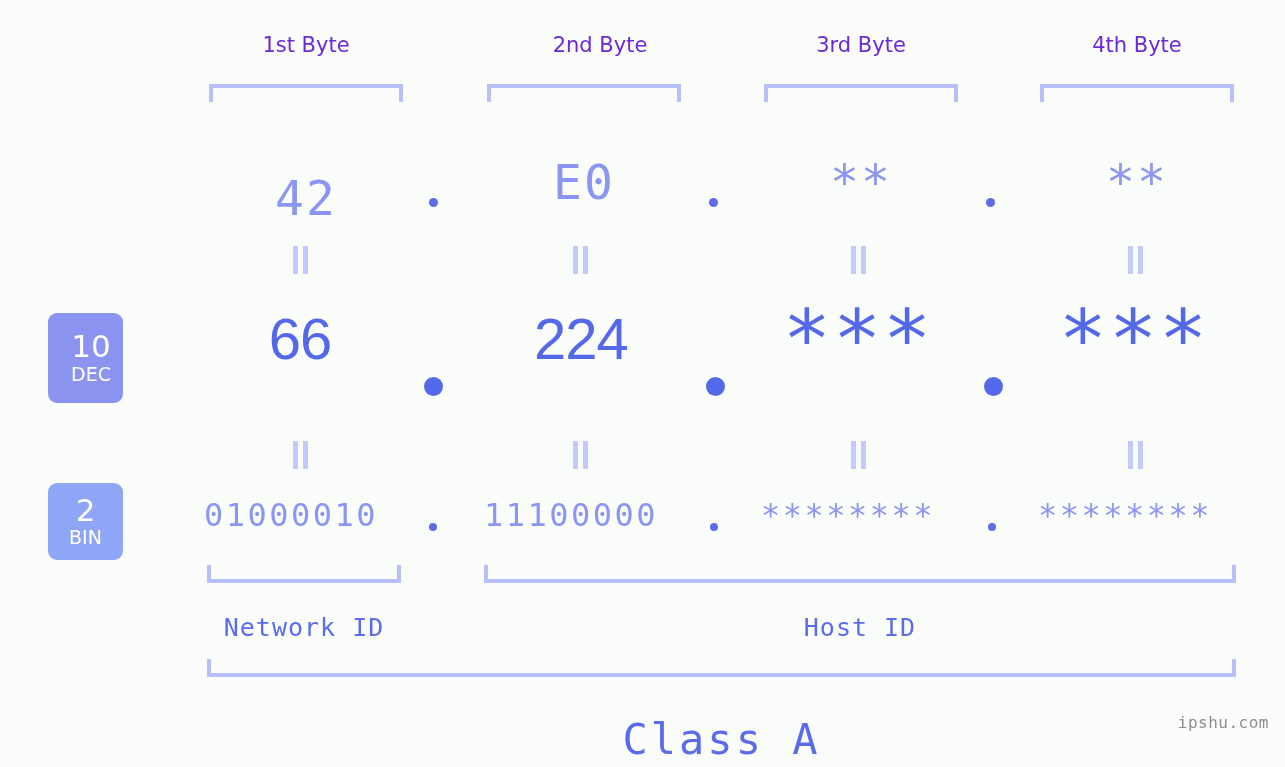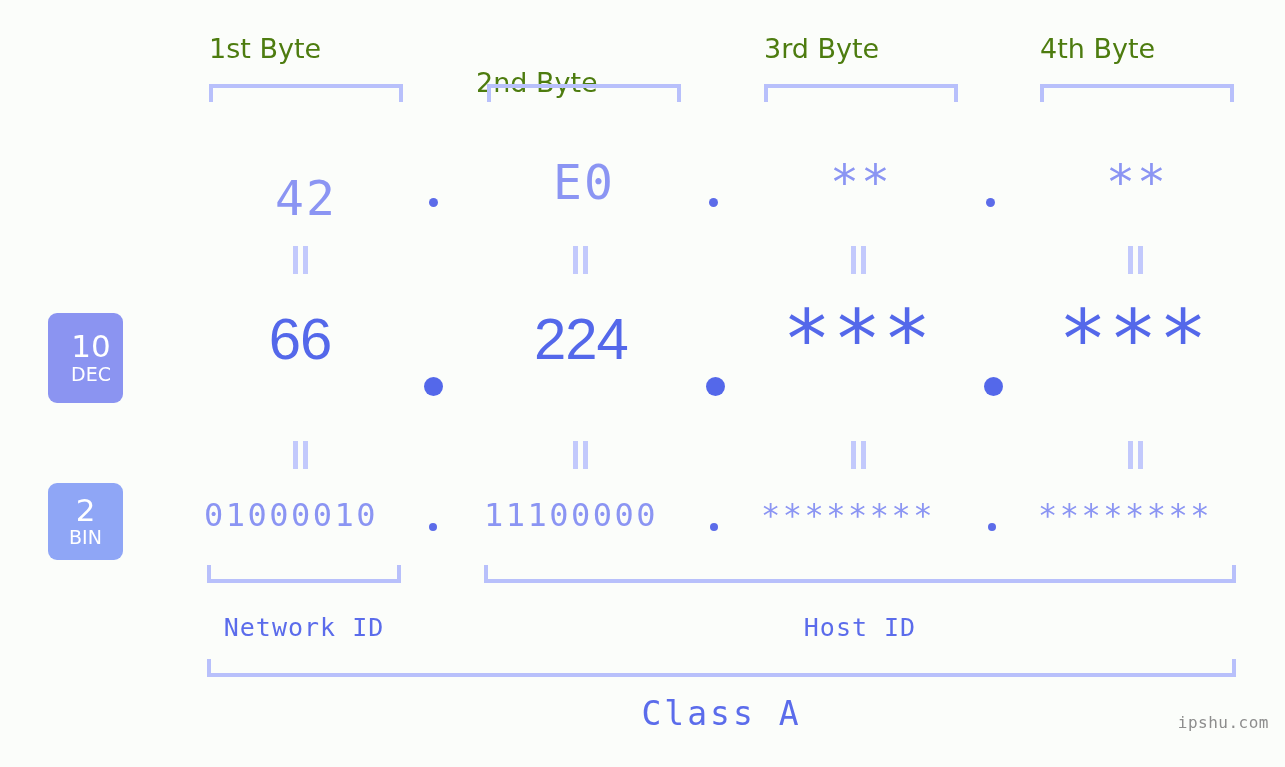--- a/index.html
+++ b/index.html
@@ -19,22 +19,23 @@
     position: relative;
     width: 1285px;
     height: 767px;
   }
 
   
   .byte-label {
     position: absolute;
     top: 33px;
     font-family: "DejaVu Sans", sans-serif;
-    font-size: 27px;
-    color: #4d7c0f;
+    font-size: 21px;
+    color: #6d28d9;
+    text-align: center;
     letter-spacing: 0px;
     white-space: nowrap;
     font-weight: 400;
   }
 
   
   .top-bracket {
     position: absolute;
     top: 84px;
     height: 18px;
@@ -180,26 +181,26 @@
     font-size: 25px;
     color: #5b6ceb;
     text-align: center;
     white-space: nowrap;
     letter-spacing: 1px;
   }
   #lbl-network { top: 613px; left: 207px;  width: 194px; }
   #lbl-host    { top: 613px; left: 484px;  width: 752px; }
   #lbl-class {
     position: absolute;
-    top: 694px;
+    top: 715px;
     left: 207px;
     width: 1029px;
     text-align: center;
     font-family: "DejaVu Sans Mono", monospace;
-    font-size: 33px;
+    font-size: 42px;
     color: #5b6ceb;
     letter-spacing: 3px;
     white-space: nowrap;
   }
 
   
   #watermark {
     position: absolute;
     top: 713px;
     right: 16px;
@@ -209,21 +210,21 @@
     letter-spacing: 0.5px;
     white-space: nowrap;
   }
 </style>
 </head>
 <body>
 
 <div id="stage">
 
   <div class="byte-label" style="left:209px;width:194px;">1st Byte</div>
-  <div class="byte-label" style="left:476px;width:194px;margin-top:34px;">2nd Byte</div>
+  <div class="byte-label" style="left:503px;width:194px;">2nd Byte</div>
   <div class="byte-label" style="left:764px;width:194px;">3rd Byte</div>
   <div class="byte-label" style="left:1040px;width:194px;">4th Byte</div>
 
   <div class="top-bracket" style="left:209px;width:194px;"></div>
   <div class="top-bracket" style="left:487px;width:194px;"></div>
   <div class="top-bracket" style="left:764px;width:194px;"></div>
   <div class="top-bracket" style="left:1040px;width:194px;"></div>
 
   <div class="badge" id="badge-dec">
     <span class="num">10</span>

